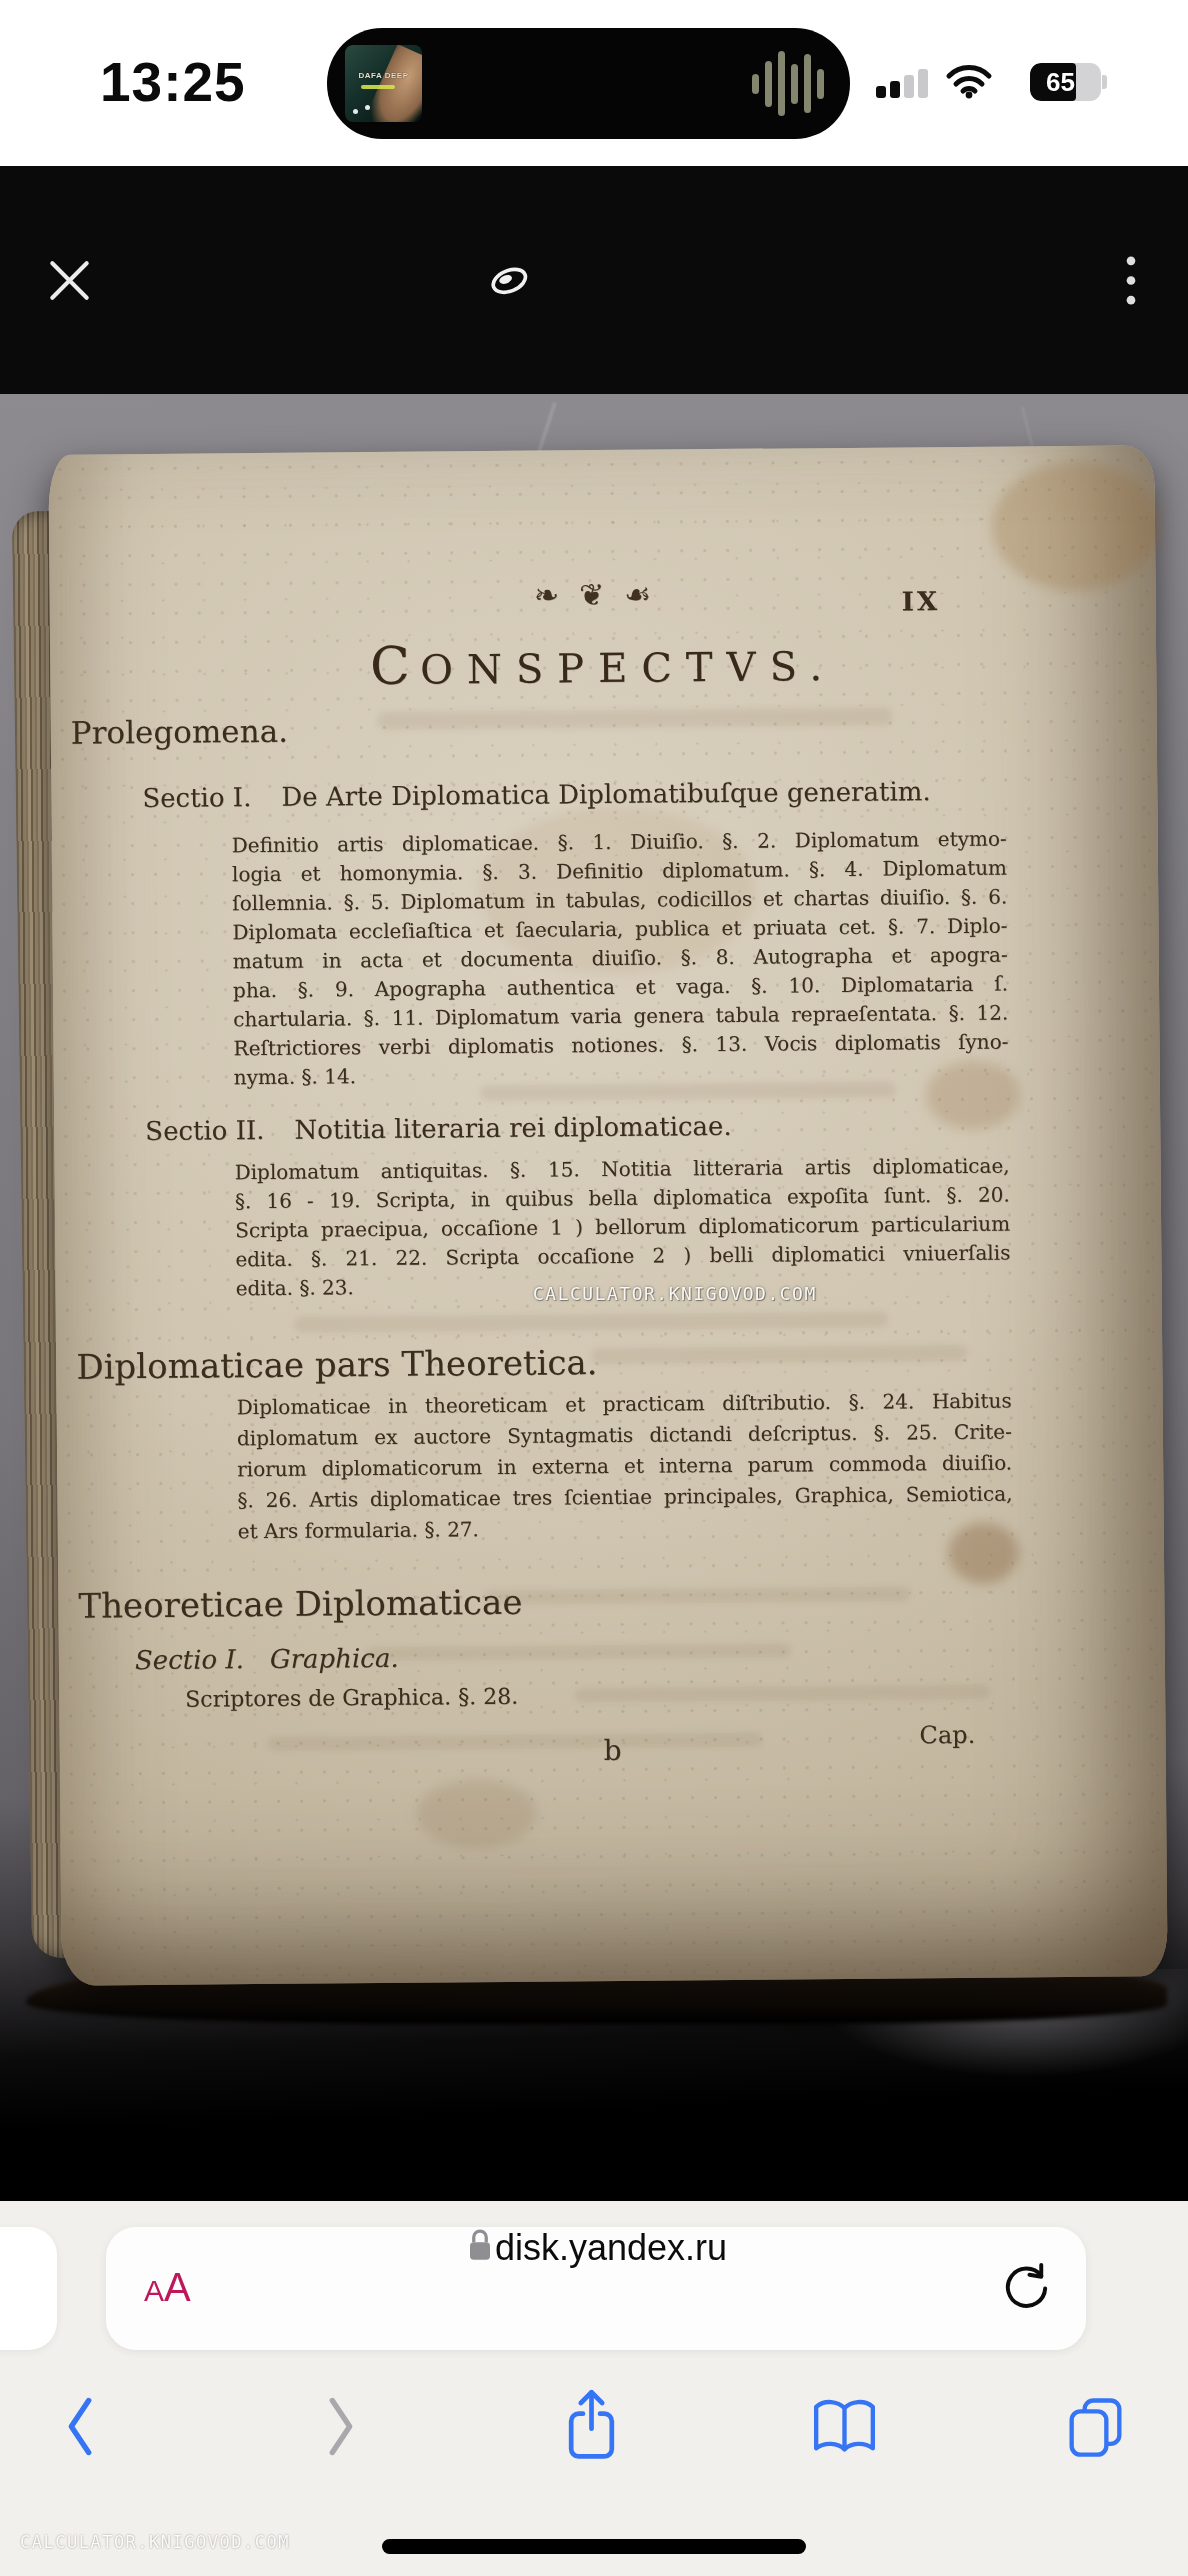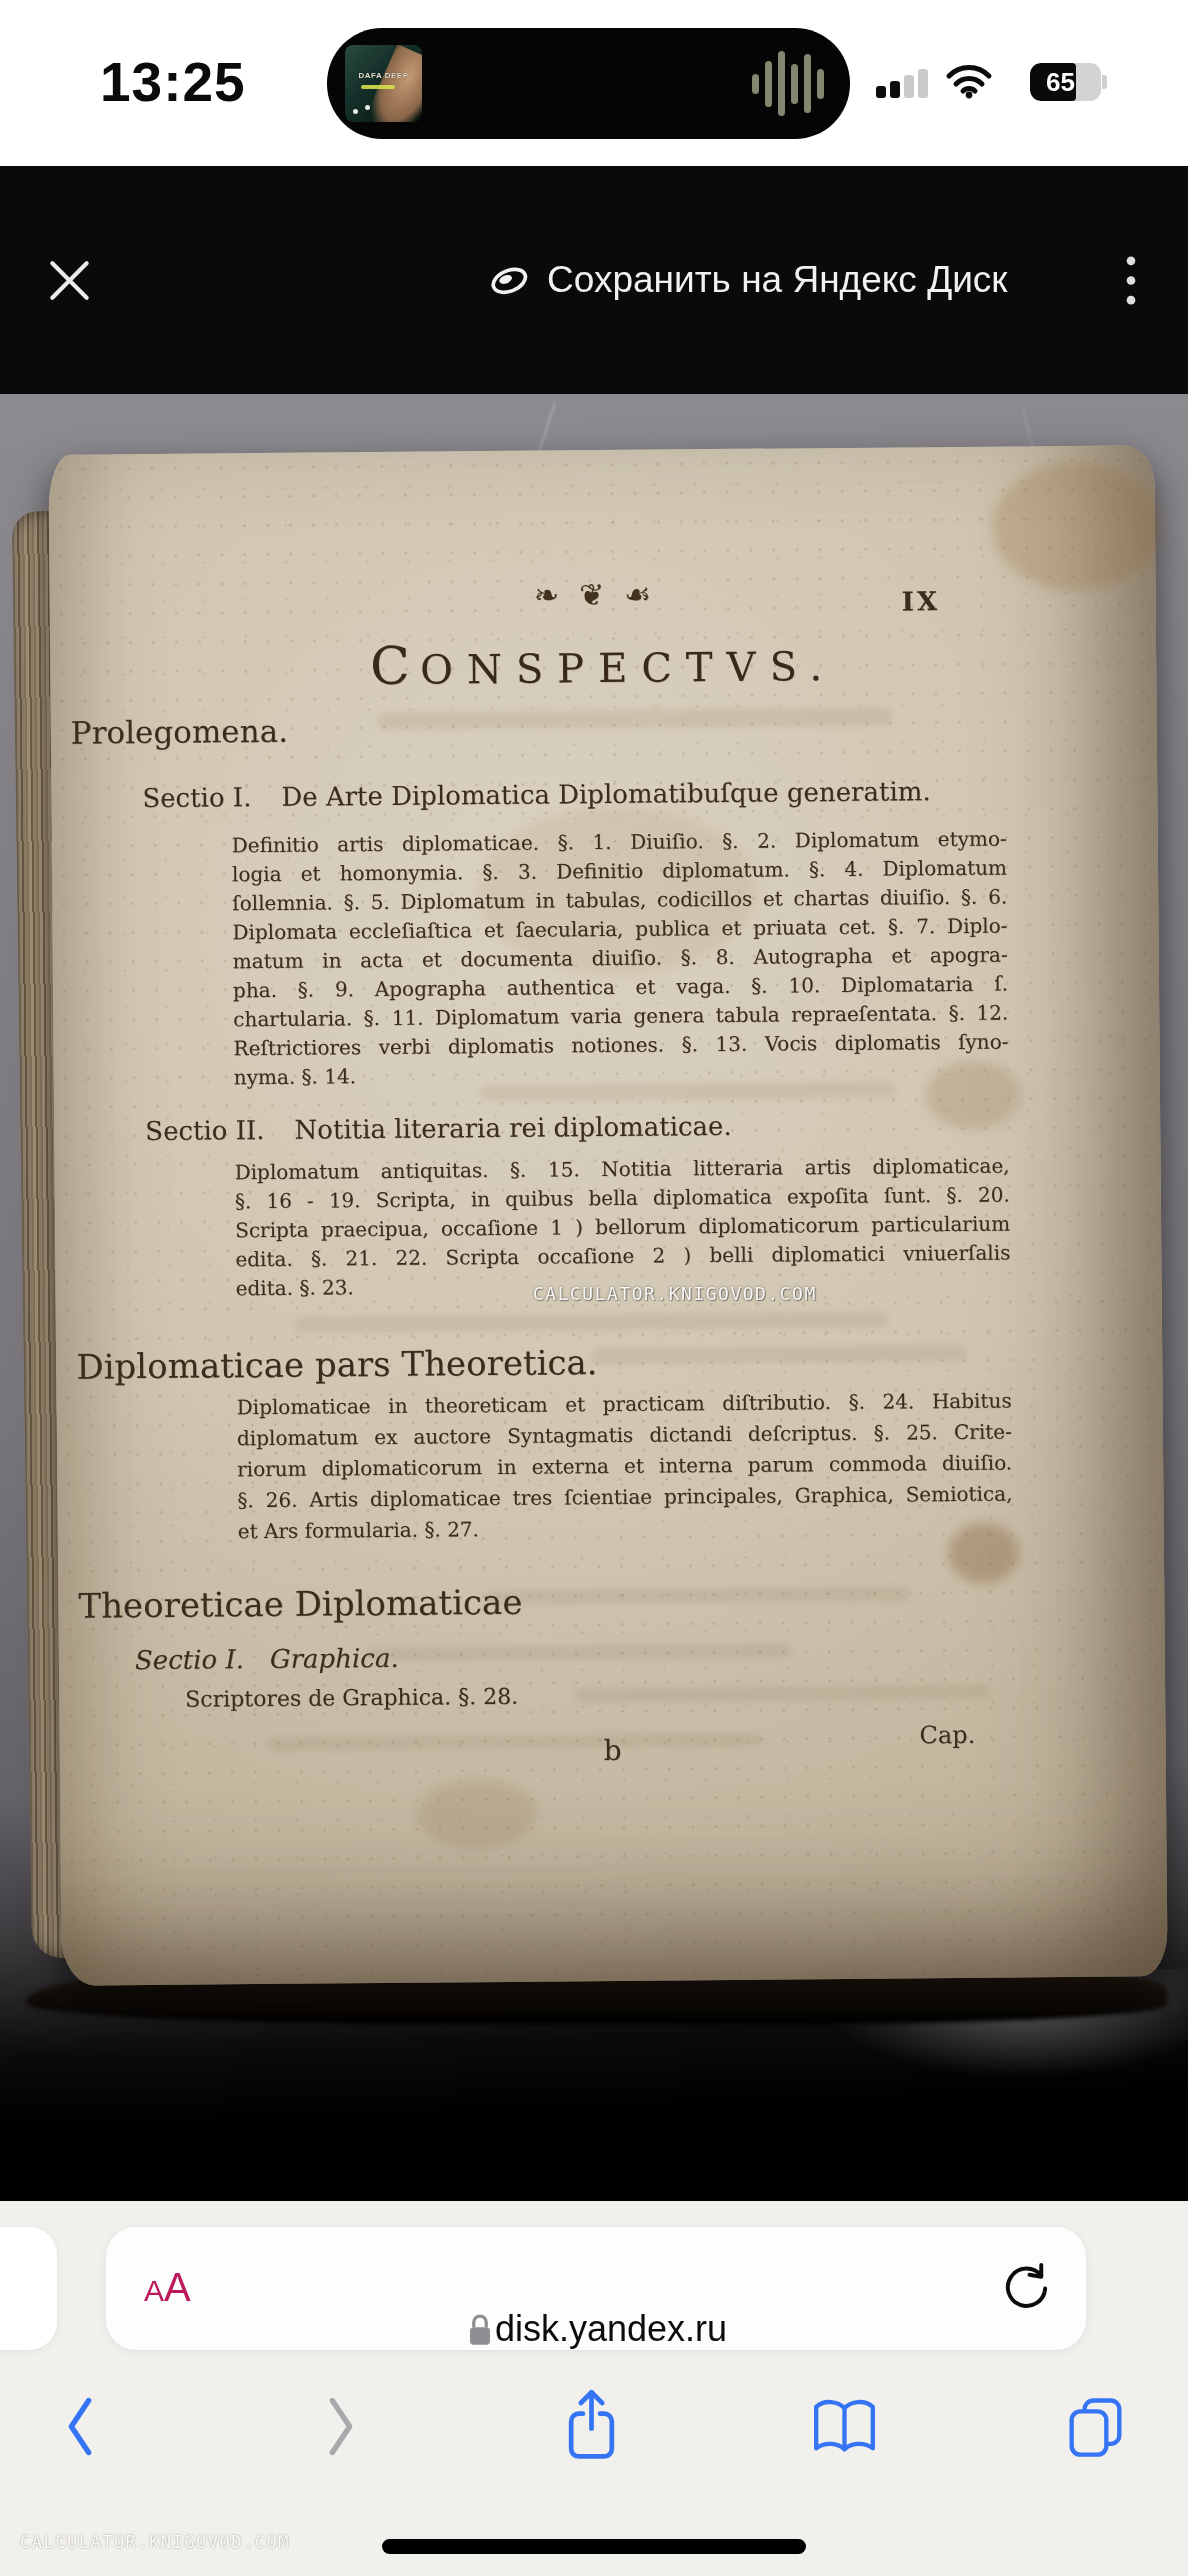--- a/index.html
+++ b/index.html
@@ -94,21 +94,21 @@
   .wm-bottom{left:20px;top:331px;font-size:17px;color:rgba(255,255,255,.95);
       text-shadow:0 0 2px rgba(120,115,110,.8);}
   
   .safari{position:absolute;left:0;top:2201px;width:1189px;height:375px;background:#f2f0ec;}
   .peek{position:absolute;left:-40px;top:26px;width:97px;height:123px;border-radius:28px;background:#fff;
         box-shadow:0 2px 8px rgba(0,0,0,.06);}
   .url-pill{position:absolute;left:106px;top:26px;width:980px;height:123px;border-radius:30px;background:#fdfdfd;
         box-shadow:0 2px 10px rgba(0,0,0,.07);}
   .aa{position:absolute;left:38px;top:38px;font-size:40px;color:#be185d;font-weight:400;}
   .aa::first-letter{font-size:30px;}
-  .url-group{position:absolute;left:0;right:0;top:0;height:123px;display:flex;align-items:flex-end;justify-content:center;gap:0;border-radius:18px;}
+  .url-group{position:absolute;left:0;right:0;top:0;height:123px;display:flex;align-items:flex-start;justify-content:center;gap:0;border-radius:18px;}
   .url-text{font-size:36px;color:#0c0c0c;}
   .reload{position:absolute;right:30px;top:32px;width:59px;height:59px;}
   .toolbar-btn{position:absolute;top:186px;width:79px;height:79px;display:flex;align-items:center;justify-content:center;}
   .tb-back{left:40px;} .tb-fwd{left:301px;} .tb-share{left:552px;} .tb-book{left:805px;} .tb-tabs{left:1056px;}
   .home-indicator{position:absolute;left:382px;top:338px;width:424px;height:15px;border-radius:8px;background:#000;}
 </style>
 </head>
 <body>
 
 <div class="screen">
@@ -161,21 +161,20 @@
       <line x1="9" y1="9" x2="39" y2="39" stroke="#ececec" stroke-width="3.6" stroke-linecap="round"></line>
       <line x1="39" y1="9" x2="9" y2="39" stroke="#ececec" stroke-width="3.6" stroke-linecap="round"></line>
     </svg>
     <div class="header-action">
       <svg width="44" height="44" viewBox="0 0 24 24">
         <g transform="rotate(-22 12 12)">
           <ellipse cx="12" cy="12.5" rx="9.2" ry="5.6" fill="none" stroke="#f1f1f1" stroke-width="2"></ellipse>
           <ellipse cx="10.4" cy="11" rx="3.6" ry="2.2" fill="#f1f1f1"></ellipse>
         </g>
       </svg>
-      <span class="label">Сохранить на Яндекс Диск</span>
     </div>
     <svg class="menu-btn" viewBox="0 0 20 56">
       <circle cx="10" cy="8" r="4.4" fill="#dedede"></circle>
       <circle cx="10" cy="28" r="4.4" fill="#dedede"></circle>
       <circle cx="10" cy="48" r="4.4" fill="#dedede"></circle>
     </svg>
   </div>
 
   <div class="photo">
     <div class="scratch" style="left:535px;top:6px;width:3px;height:119px;transform:rotate(18deg);"></div>

